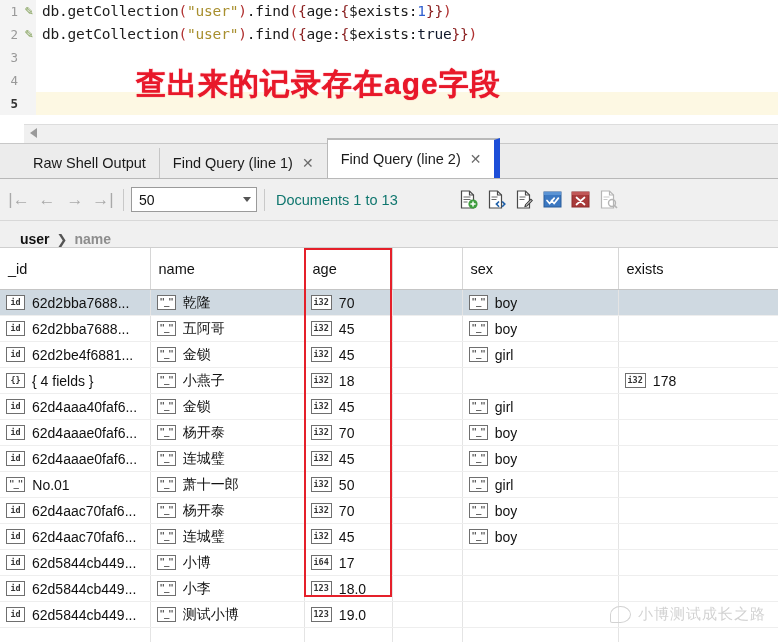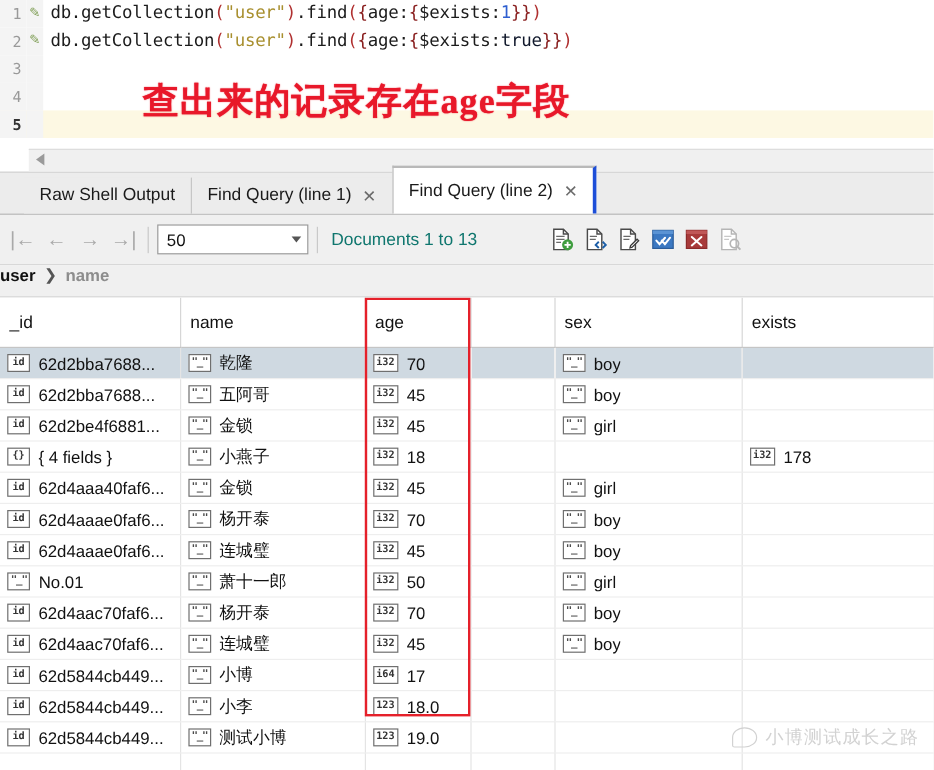--- a/index.html
+++ b/index.html
@@ -29,22 +29,22 @@
     padding-left:6px;white-space:pre;
     font-family:"DejaVu Sans Mono","Liberation Mono",monospace;
     font-size:14.5px;letter-spacing:-0.2px;color:#1b1b1b;
   }
   .tok-str{color:#a88f2e;}
   .tok-par{color:#b03030;}
   .tok-brc{color:#8a2020;}
   .tok-num{color:#2f5fd0;}
   .tok-kw{color:#0f172a;}
   .anno{
-    position:absolute;left:119px;top:64px;
-    font-family:Liberation Serif, serif;
+    position:absolute;left:136px;top:64px;
+    font-family:Liberation Sans, sans-serif;
     font-size:30px;font-weight:bold;color:#e8182a;letter-spacing:1px;
     text-shadow:0 0 1px #e8182a;
   }
   .ed-hscroll{
     position:absolute;left:24px;right:0;bottom:0;height:18px;
     background:#f0f0f0;border-top:1px solid #ddd;
   }
   .hs-arrow{
     position:absolute;left:6px;top:3px;width:0;height:0;
     border-top:5px solid transparent;border-bottom:5px solid transparent;
@@ -52,40 +52,40 @@
   }
 
   
   .tabbar{height:34px;background:#ececec;display:flex;align-items:flex-end;border-bottom:1px solid #b8b8b8;position:relative;padding-left:28px;}
   .tab{
     height:30px;display:flex;align-items:center;gap:9px;padding:0 13px;
     font-size:14.5px;color:#1a1a1a;background:#ececec;
     border-left:1px solid #c6c6c6;box-sizing:border-box;white-space:nowrap;
   }
   .tab:first-child{border-left:none;margin-left:-8px;}
-  .tab.active{background:#ffffff;border-top:2px solid #b9b9b9;border-left:1px solid #b9b9b9;border-right:3px solid #1d4ed8;height:40px;}
+  .tab.active{background:#ffffff;border-top:2px solid #b9b9b9;border-left:1px solid #b9b9b9;border-right:6px solid #1d4ed8;height:40px;}
   .tab-x{color:#6b6b6b;font-size:14px;line-height:1;}
 
   
   .toolbar{height:41px;background:#f0f0f0;display:flex;align-items:center;padding:0 6px;border-bottom:1px solid #d8d8d8;}
   .navbtns{display:flex;align-items:center;gap:2px;}
   .navbtn{width:26px;height:24px;display:flex;align-items:center;justify-content:center;color:#a9a9a9;font-size:17px;line-height:1;}
   .vsep{width:1px;height:22px;background:#c9c9c9;margin:0 7px;}
   .limit-select{
     width:126px;height:25px;background:#fff;border:1px solid #9a9a9a;
     display:flex;align-items:center;justify-content:space-between;
     padding:0 5px 0 7px;box-sizing:border-box;font-size:14px;color:#111;
   }
   .caret{width:0;height:0;border-left:4px solid transparent;border-right:4px solid transparent;border-top:5px solid #555;}
   .doccount{font-size:14.5px;color:#0f766e;margin-left:4px;white-space:nowrap;}
   .tb-icons{display:flex;align-items:center;gap:4px;margin-left:auto;padding-right:152px;}
   .tb-ic{width:24px;height:24px;display:flex;align-items:center;justify-content:center;}
 
   
-  .crumb{height:26px;background:#f0f0f0;display:flex;align-items:flex-start;padding:0 0;border-bottom:1px solid #cfcfcf;font-size:14px;}
+  .crumb{height:26px;background:#f0f0f0;display:flex;align-items:flex-end;padding:0 20px;border-bottom:1px solid #cfcfcf;font-size:14px;}
   .crumb b{color:#111;}
   .crumb .sep{color:#555;margin:0 7px;font-size:13px;}
   .crumb .dim{color:#8d8d8d;font-weight:bold;}
 
   
   .tablewrap{flex:1;position:relative;overflow:hidden;background:#fff;}
   table.grid{border-collapse:collapse;table-layout:fixed;width:778px;}
   table.grid th{
     height:41px;background:#fff;border-right:1px solid #d6d6d6;border-bottom:1px solid #c5c5c5;
     text-align:left;font-weight:normal;font-size:14.5px;color:#111;padding:0 0 0 8px;

